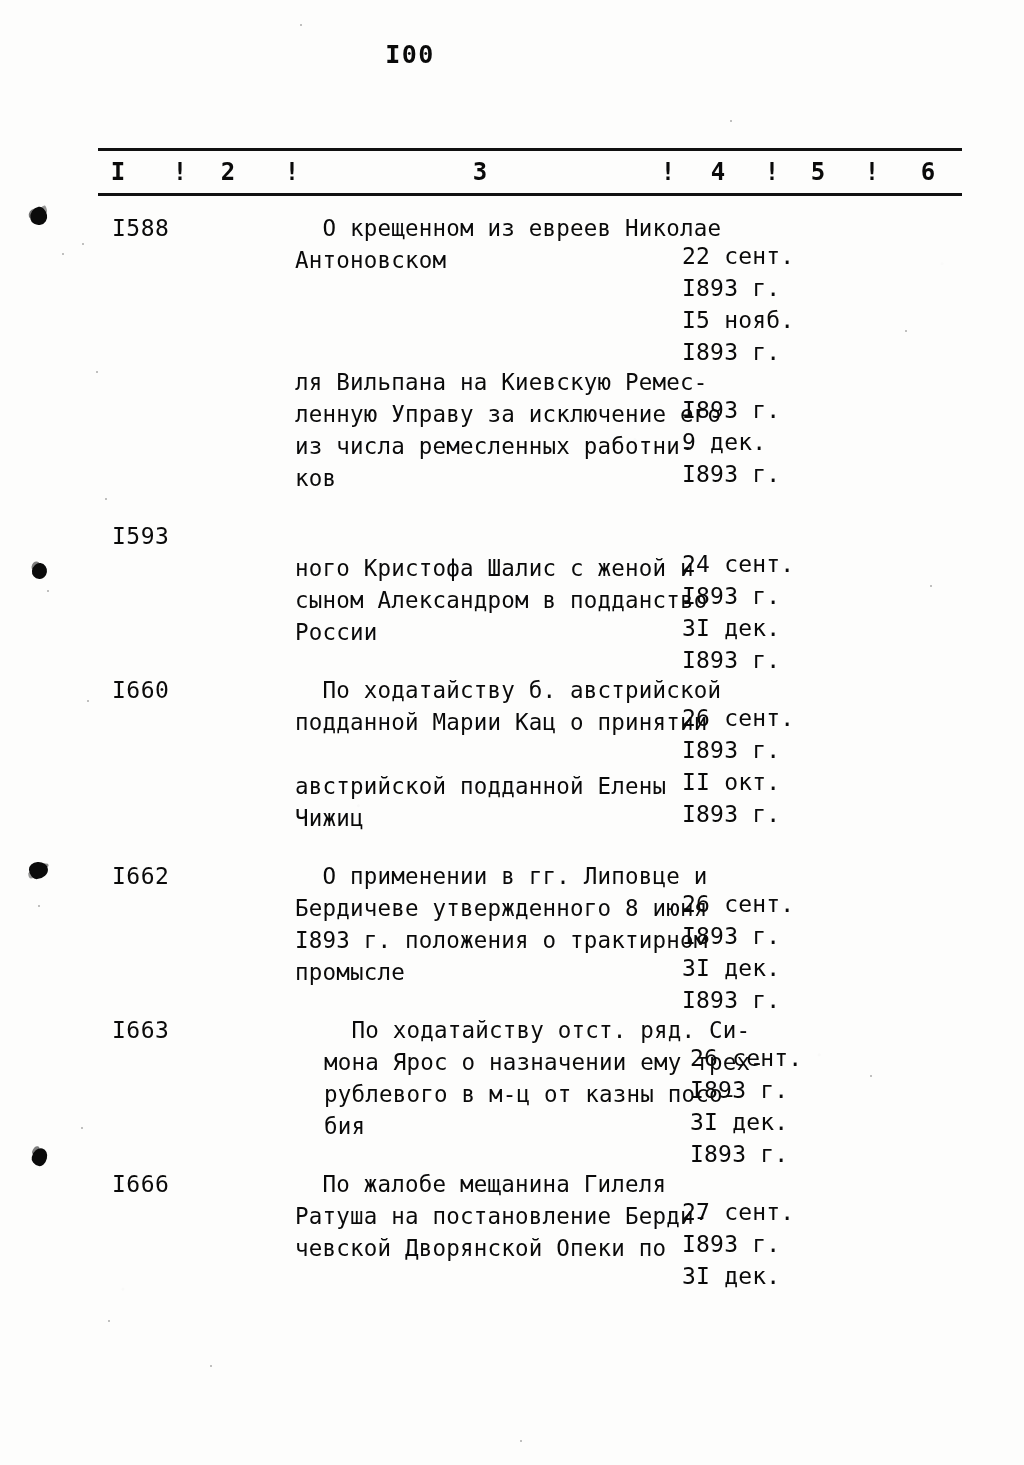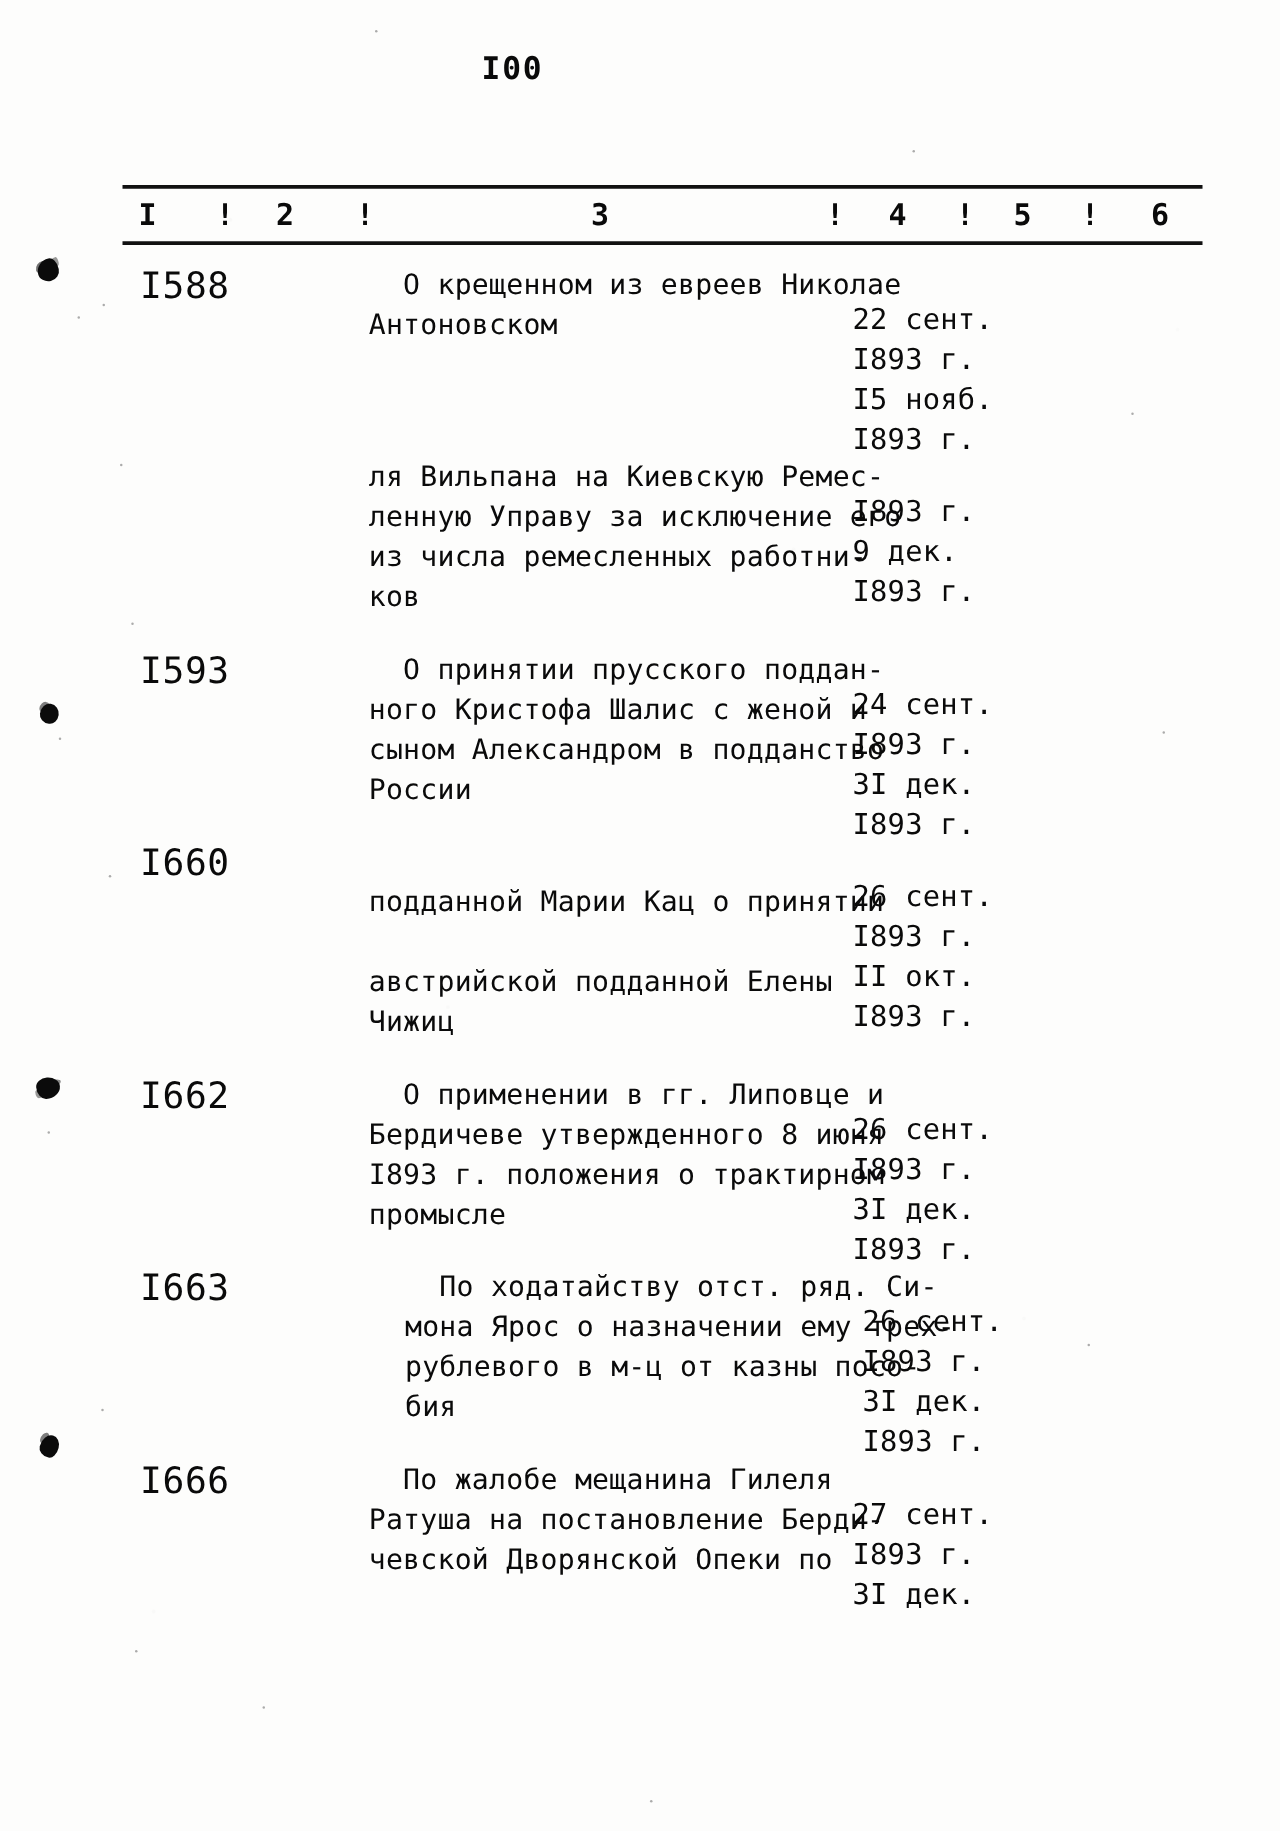--- a/index.html
+++ b/index.html
@@ -94,21 +94,21 @@
     margin-bottom: 26px;
   }
   .entry-row {
     position: relative;
     height: 32px;
   }
   .col-id {
     position: absolute;
     left: 112px;
     top: 0;
-    font-size: 29px;
+    font-size: 23px;
     line-height: 32px;
     letter-spacing: 0.5px;
     white-space: nowrap;
   }
   .col-text {
     position: absolute;
     left: 295px;
     top: 0;
     font-size: 22.5px;
     line-height: 32px;
@@ -231,39 +231,39 @@
           <div class="col-text">из числа ремесленных работни-</div>
           <div class="col-date">I893 г.</div>
         </div>
         <div class="entry-row">
           <div class="col-text">ков</div>
         </div>
       </div>
       <div class="entry">
         <div class="entry-row">
           <div class="col-id">I593</div>
-          <div class="col-text">  О принятии прусского поддан-</div>
           <div class="col-date">24 сент.</div>
         </div>
         <div class="entry-row">
           <div class="col-text">ного Кристофа Шалис с женой и</div>
           <div class="col-date">I893 г.</div>
         </div>
         <div class="entry-row">
           <div class="col-text">сыном Александром в подданство</div>
           <div class="col-date">3I дек.</div>
         </div>
         <div class="entry-row">
           <div class="col-text">России</div>
           <div class="col-date">I893 г.</div>
         </div>
       </div>
       <div class="entry">
         <div class="entry-row">
           <div class="col-id">I660</div>
+          <div class="col-text">  По ходатайству б. австрийской</div>
           <div class="col-date">26 сент.</div>
         </div>
         <div class="entry-row">
           <div class="col-text">подданной Марии Кац о принятии</div>
           <div class="col-date">I893 г.</div>
         </div>
         <div class="entry-row">
           <div class="col-date">II окт.</div>
         </div>
         <div class="entry-row">

